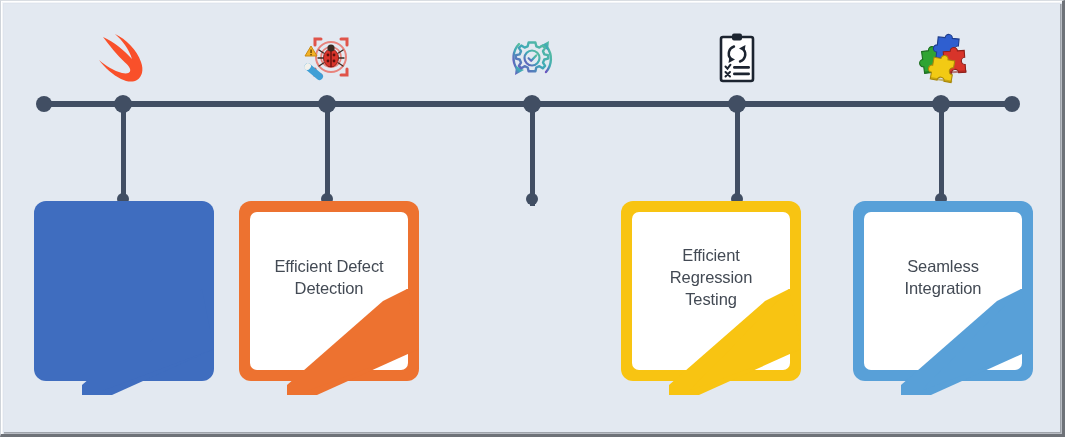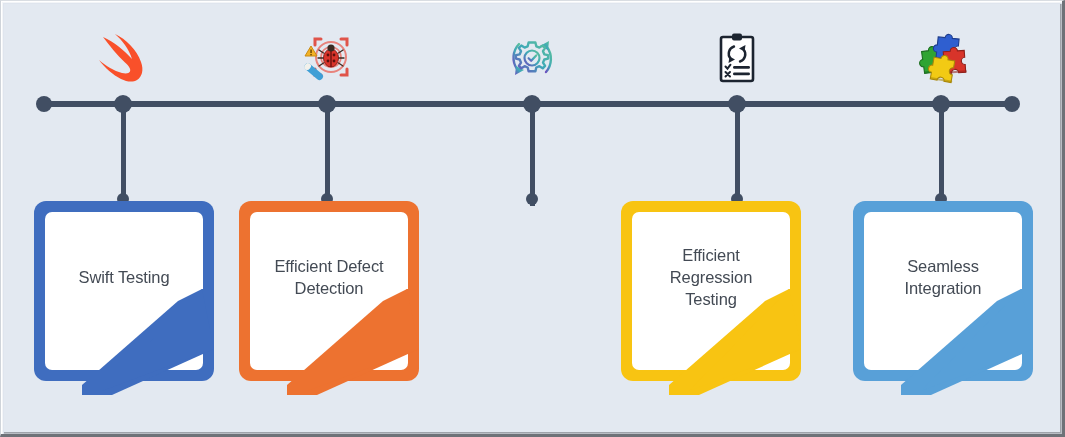--- a/index.html
+++ b/index.html
@@ -179,23 +179,20 @@
       <div class="connector-foot" style="left: 122px; background: rgb(65, 78, 99);"></div>
       <div class="icon-slot" style="left: 122px;">
         <svg width="56" height="54" viewBox="0 0 56 54">
     <path fill="#f9502a" d="M8 6 C19 11 29 19 37 28 C34 18 27 9 20 3 C31 8 42 19 46 31
       C49 39 47 46 42 49 C38 51.5 32 51 26 48 C18 44 10 37 4 29
       C11 35 19 40 27 42 C31 43 34 42.5 35 40.5 C36 38 34 35 30 31.5 C22 24 14 14 8 6 Z"></path>
   </svg>
       </div>
       <div class="card" style="left: 33px;">
         <div class="card-frame" style="background: rgb(63, 109, 191);"></div>
-        <div class="card-inner">
-          <div class="card-label">Swift Testing</div>
-        </div>
         <div class="fold">
           <svg viewBox="0 0 132 106" preserveAspectRatio="none">
             <path d="M120 0 L132 0 L132 60 L30 106 L0 106 L0 96 L96 12 Z" fill="#3f6dbf"></path>
             <path d="M120 0 L132 60 L20 102 Z" fill="#3f6dbf"></path>
           </svg>
         </div>
       </div>
       <div class="spine-dot" style="left: 326px; background: rgb(65, 78, 99);"></div>
       <div class="connector" style="left: 326px; background: rgb(65, 78, 99);"></div>
       <div class="connector-foot" style="left: 326px; background: rgb(65, 78, 99);"></div>

